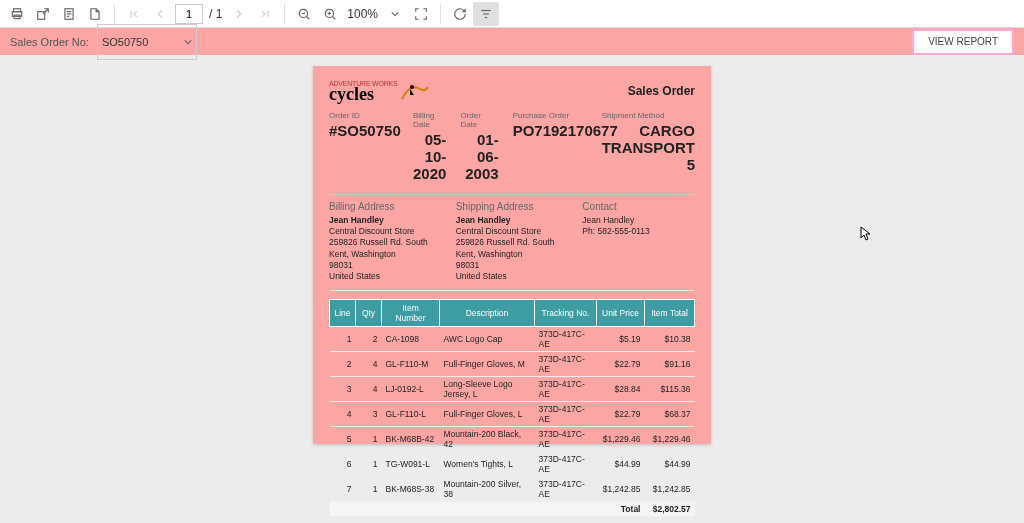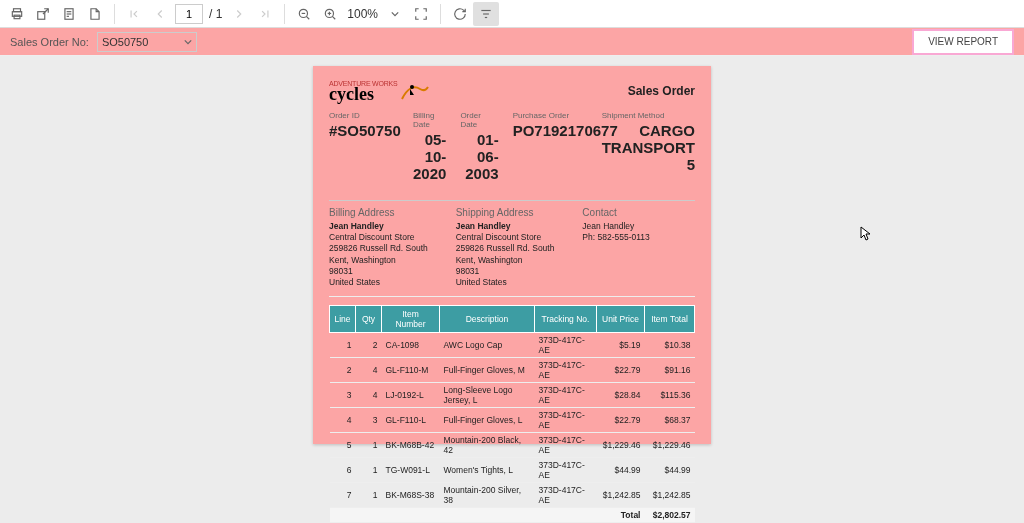--- a/index.html
+++ b/index.html
@@ -7,31 +7,31 @@
   .toolbar { height: 28px; background: #fff; border-bottom: 1px solid #ddd; display: flex; align-items: center; padding: 0 4px; gap: 0; }
   .tb-sep { width: 1px; height: 20px; background: #ddd; margin: 0 6px; }
   .tb-btn { width: 26px; height: 24px; display: flex; align-items: center; justify-content: center; color: #666; cursor: pointer; border-radius: 2px; }
   .tb-btn.disabled { color: #ccc; cursor: default; }
   .tb-btn.active { background: #e0e0e0; }
   .page-input { width: 28px; height: 20px; text-align: center; border: 1px solid #ccc; font-size: 11px; margin: 0 2px; }
   .zoom-text { font-size: 12px; color: #333; padding: 0 4px; }
   .param-bar { height: 28px; background: #fca5a5; border-bottom: 1px solid #eee; display: flex; align-items: center; padding: 0 10px; justify-content: space-between; }
   .param-left { display: flex; align-items: center; gap: 8px; }
   .param-label { font-size: 11px; color: #555; }
-  .param-select { height: 20px; width: 100px; border: 1px solid #ccc; font-size: 11px; padding: 8px 4px; display:flex; align-items:center; justify-content:space-between; }
+  .param-select { height: 36px; width: 100px; border: 1px solid #ccc; font-size: 11px; padding: 8px 4px; display:flex; align-items:center; justify-content:space-between; }
   .view-report-btn { height: 26px; padding: 0 14px; border: 2px solid #f9a8d4; background: #fff; font-size: 10px; color: #444; cursor: pointer; }
   .viewer { position: relative; height: calc(523px - 56px); display: flex; justify-content: center; padding-top: 10px; }
   .page { width: 398px; background: #fca5a5; box-shadow: 0 1px 3px rgba(0,0,0,0.2); padding: 14px 16px; font-size: 9.5px; color: #222; height: 378px; }
   .page-header { display: flex; justify-content: space-between; align-items: center; margin-bottom: 10px; }
   .logo { display:flex; align-items:flex-end; gap:2px; }
   .logo-text1 { font-size:7px; color:#b33; letter-spacing: -0.2px; }
   .logo-text2 { font-family: 'Brush Script MT', cursive; font-size:18px; color:#000; font-weight:bold; line-height:0.8; }
   .logo-swoosh { font-size:14px; line-height:0; }
   .title { font-weight: bold; font-size: 12px; }
-  .meta-row { display:flex; gap: 14px; border-bottom:1px solid #ccc; padding-bottom:18px; margin-bottom:6px; }
+  .meta-row { display:flex; gap: 14px; border-bottom:1px solid #ccc; padding-bottom:12px; margin-bottom:6px; }
   .meta-col { display:flex; flex-direction:column; gap:2px; }
   .meta-label { font-size: 8px; color: #666; }
   .meta-val { font-size: 15px; font-weight: bold; text-align: right; }
   .addr-row { display:flex; gap: 14px; margin-bottom:8px; border-bottom:1px solid #eee; padding-bottom:8px; }
   .addr-col { flex:1; }
   .addr-title { font-size:10px; color:#666; margin-bottom:3px; }
   .addr-line { font-size:8.5px; line-height:1.3; }
   .addr-name { font-weight:bold; }
   table.items { width:100%; border-collapse:collapse; font-size:8.5px; }
   table.items th { background:#3d9da3; color:#fff; font-weight:500; padding:3px 4px; border:1px solid #fff; font-size:8.5px; }

